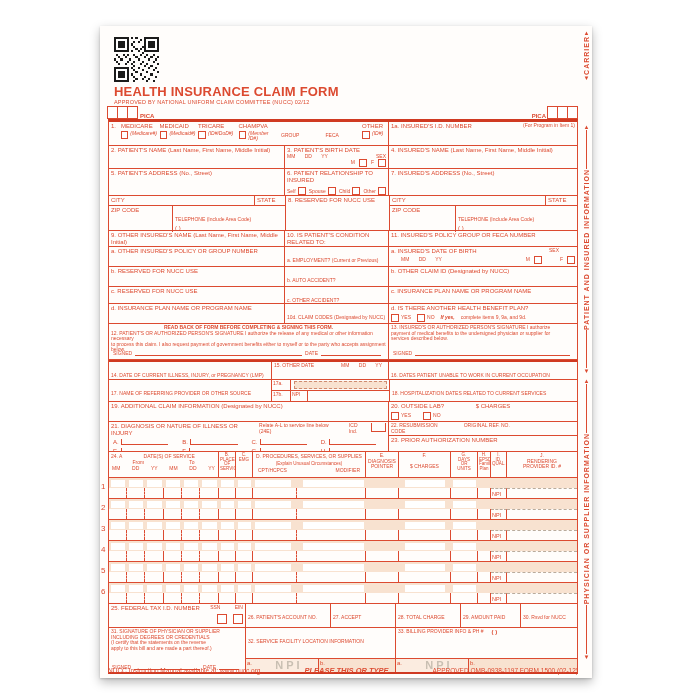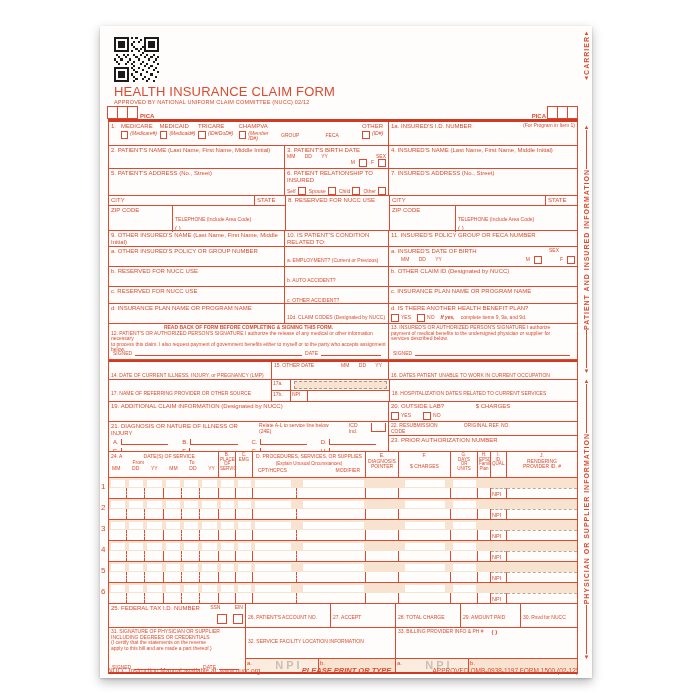--- a/index.html
+++ b/index.html
@@ -9,21 +9,21 @@
     --sh2:#fbece0;        
     --npi:#c9bfb2;         
   }
   html,body{margin:0;padding:0;width:700px;height:700px;background:#ffffff;
     font-family:"Liberation Sans","DejaVu Sans",sans-serif;}
   .stage{position:relative;width:700px;height:700px;overflow:hidden;}
   .sheet{position:absolute;left:100px;top:26px;width:492px;height:652px;background:#fffdfb;
     box-shadow:0 4px 10px rgba(0,0,0,.28),0 1px 2px rgba(0,0,0,.18);color:var(--r);}
   
   .qr{position:absolute;left:14px;top:11px;width:45px;height:45px;}
-  .title{position:absolute;left:14px;top:58px;font-size:13px;font-weight:normal;letter-spacing:.2px;white-space:nowrap;}
+  .title{position:absolute;left:14px;top:58px;font-size:13px;font-weight:bold;letter-spacing:.2px;white-space:nowrap;}
   .approved{position:absolute;left:14px;top:73px;font-size:5.5px;letter-spacing:.2px;white-space:nowrap;}
   
   .picarow{position:absolute;left:8px;right:14px;top:80px;height:13px;display:flex;justify-content:space-between;align-items:flex-end;font-size:6px;}
   .picaboxes{display:inline-flex;}
   .pbx{width:9px;height:11px;border:1px solid var(--r);background:#fff;margin-left:-1px;}
   .picaword{font-size:6px;font-weight:bold;margin:0 2px;}
   
   .main{position:absolute;left:8px;right:14px;top:93px;border:1px solid var(--r);border-top:3px solid var(--rd);border-bottom:2px solid var(--rd);background:#fffdfb;}
   .fr{display:flex;border-bottom:1px solid var(--r);position:relative;box-sizing:border-box;}
   .fr:last-child{border-bottom:none;}
@@ -1076,21 +1076,21 @@
           <span class="a">a.</span>
           <span class="npiw">NPI</span>
           <span class="bcol">b.</span>
         </div>
       </div>
     </div>
   </div>
 
   <div class="foot">
     <span>NUCC Instruction Manual available at: www.nucc.org</span>
-    <span class="b i" style="font-size:7.5px;">PLEASE PRINT OR TYPE</span>
+    <span class="b i" style="font-size:7.5px;">PLEASE THIS OR TYPE</span>
     <span>APPROVED OMB-0938-1197 FORM 1500 (02-12)</span>
   </div>
 
   <div class="sb" style="right:2px;top:4px;height:88px;">
     <span class="arr">▲</span>
     <span class="vtxt">CARRIER</span>
     <span class="arr">▼</span>
   </div>
   <div class="sb" style="right:2px;top:98px;height:250px;">
     <span class="arr">▲</span>

